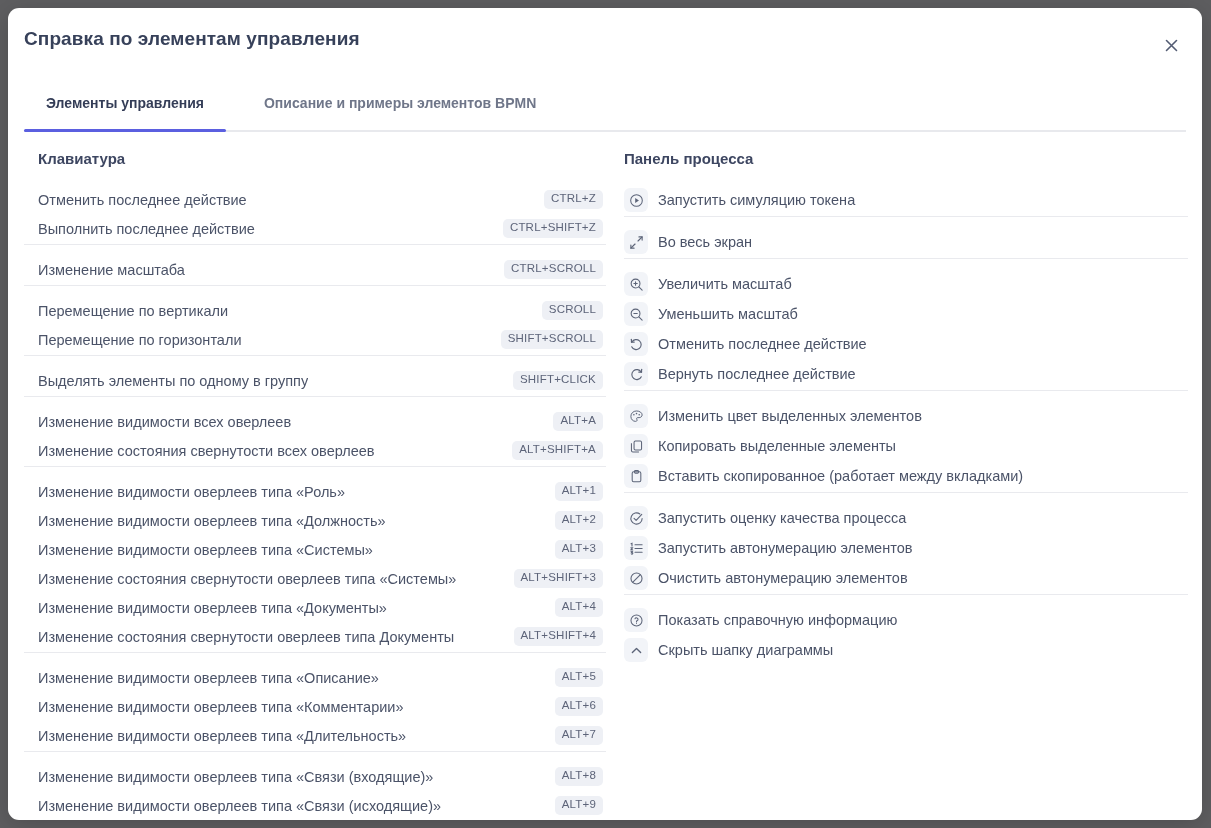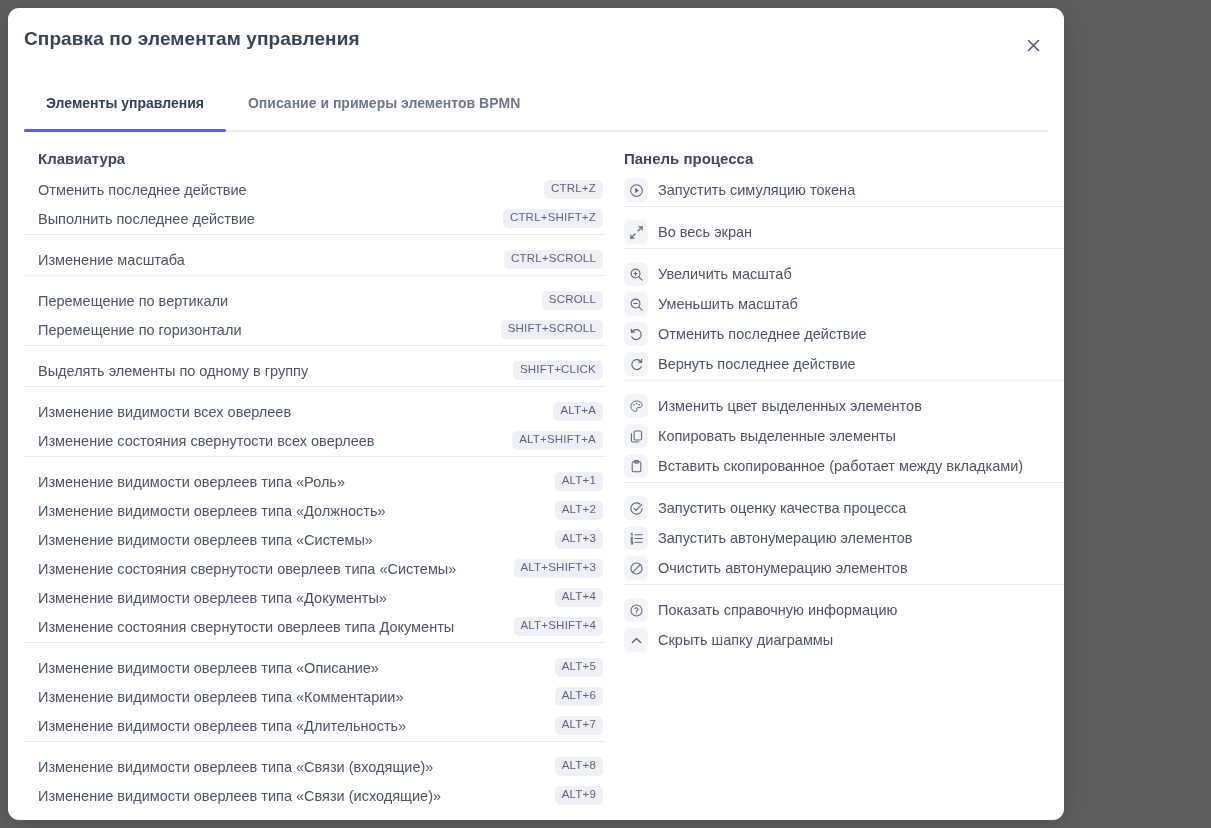--- a/index.html
+++ b/index.html
@@ -17,21 +17,21 @@
   .modal-overlay {
     position: absolute;
     inset: 0;
     background: #5e5e60;
   }
 
   .dialog {
     position: absolute;
     left: 8px;
     top: 8px;
-    width: 1056px;
+    width: 1194px;
     height: 812px;
     background: #ffffff;
     border-radius: 11px;
     box-shadow: 0 4px 24px rgba(0,0,0,0.18);
     overflow: hidden;
   }
 
   
   .dialog-header {
     position: relative;
@@ -66,21 +66,21 @@
   .tab-bar {
     position: relative;
     margin: 0 16px;
     height: 56px;
     border-bottom: 2px solid #e8e9ed;
   }
   .tab-list {
     display: flex;
     align-items: flex-end;
     height: 100%;
-    gap: 0;
+    gap: 16px;
   }
   .tab {
     position: relative;
     height: 100%;
     display: flex;
     align-items: center;
     padding: 0 22px;
     font-size: 14px;
     font-weight: 700;
     color: #6f7689;
@@ -108,21 +108,21 @@
     padding: 18px 16px 0 16px;
     gap: 0;
   }
   .column { width: 582px; flex: 0 0 582px; }
   .column.right { padding-left: 18px; }
 
   .column-title {
     font-size: 15px;
     font-weight: 700;
     color: #3d4661;
-    margin: 0 0 8px 0;
+    margin: 0 0 18px 0;
     padding-left: 14px;
   }
   .column.right .column-title { padding-left: 0; }
 
   .group { }
   .group + .group {
     border-top: 1px solid #e9eaee;
     margin-top: 1px;
     padding-top: 10px;
   }

